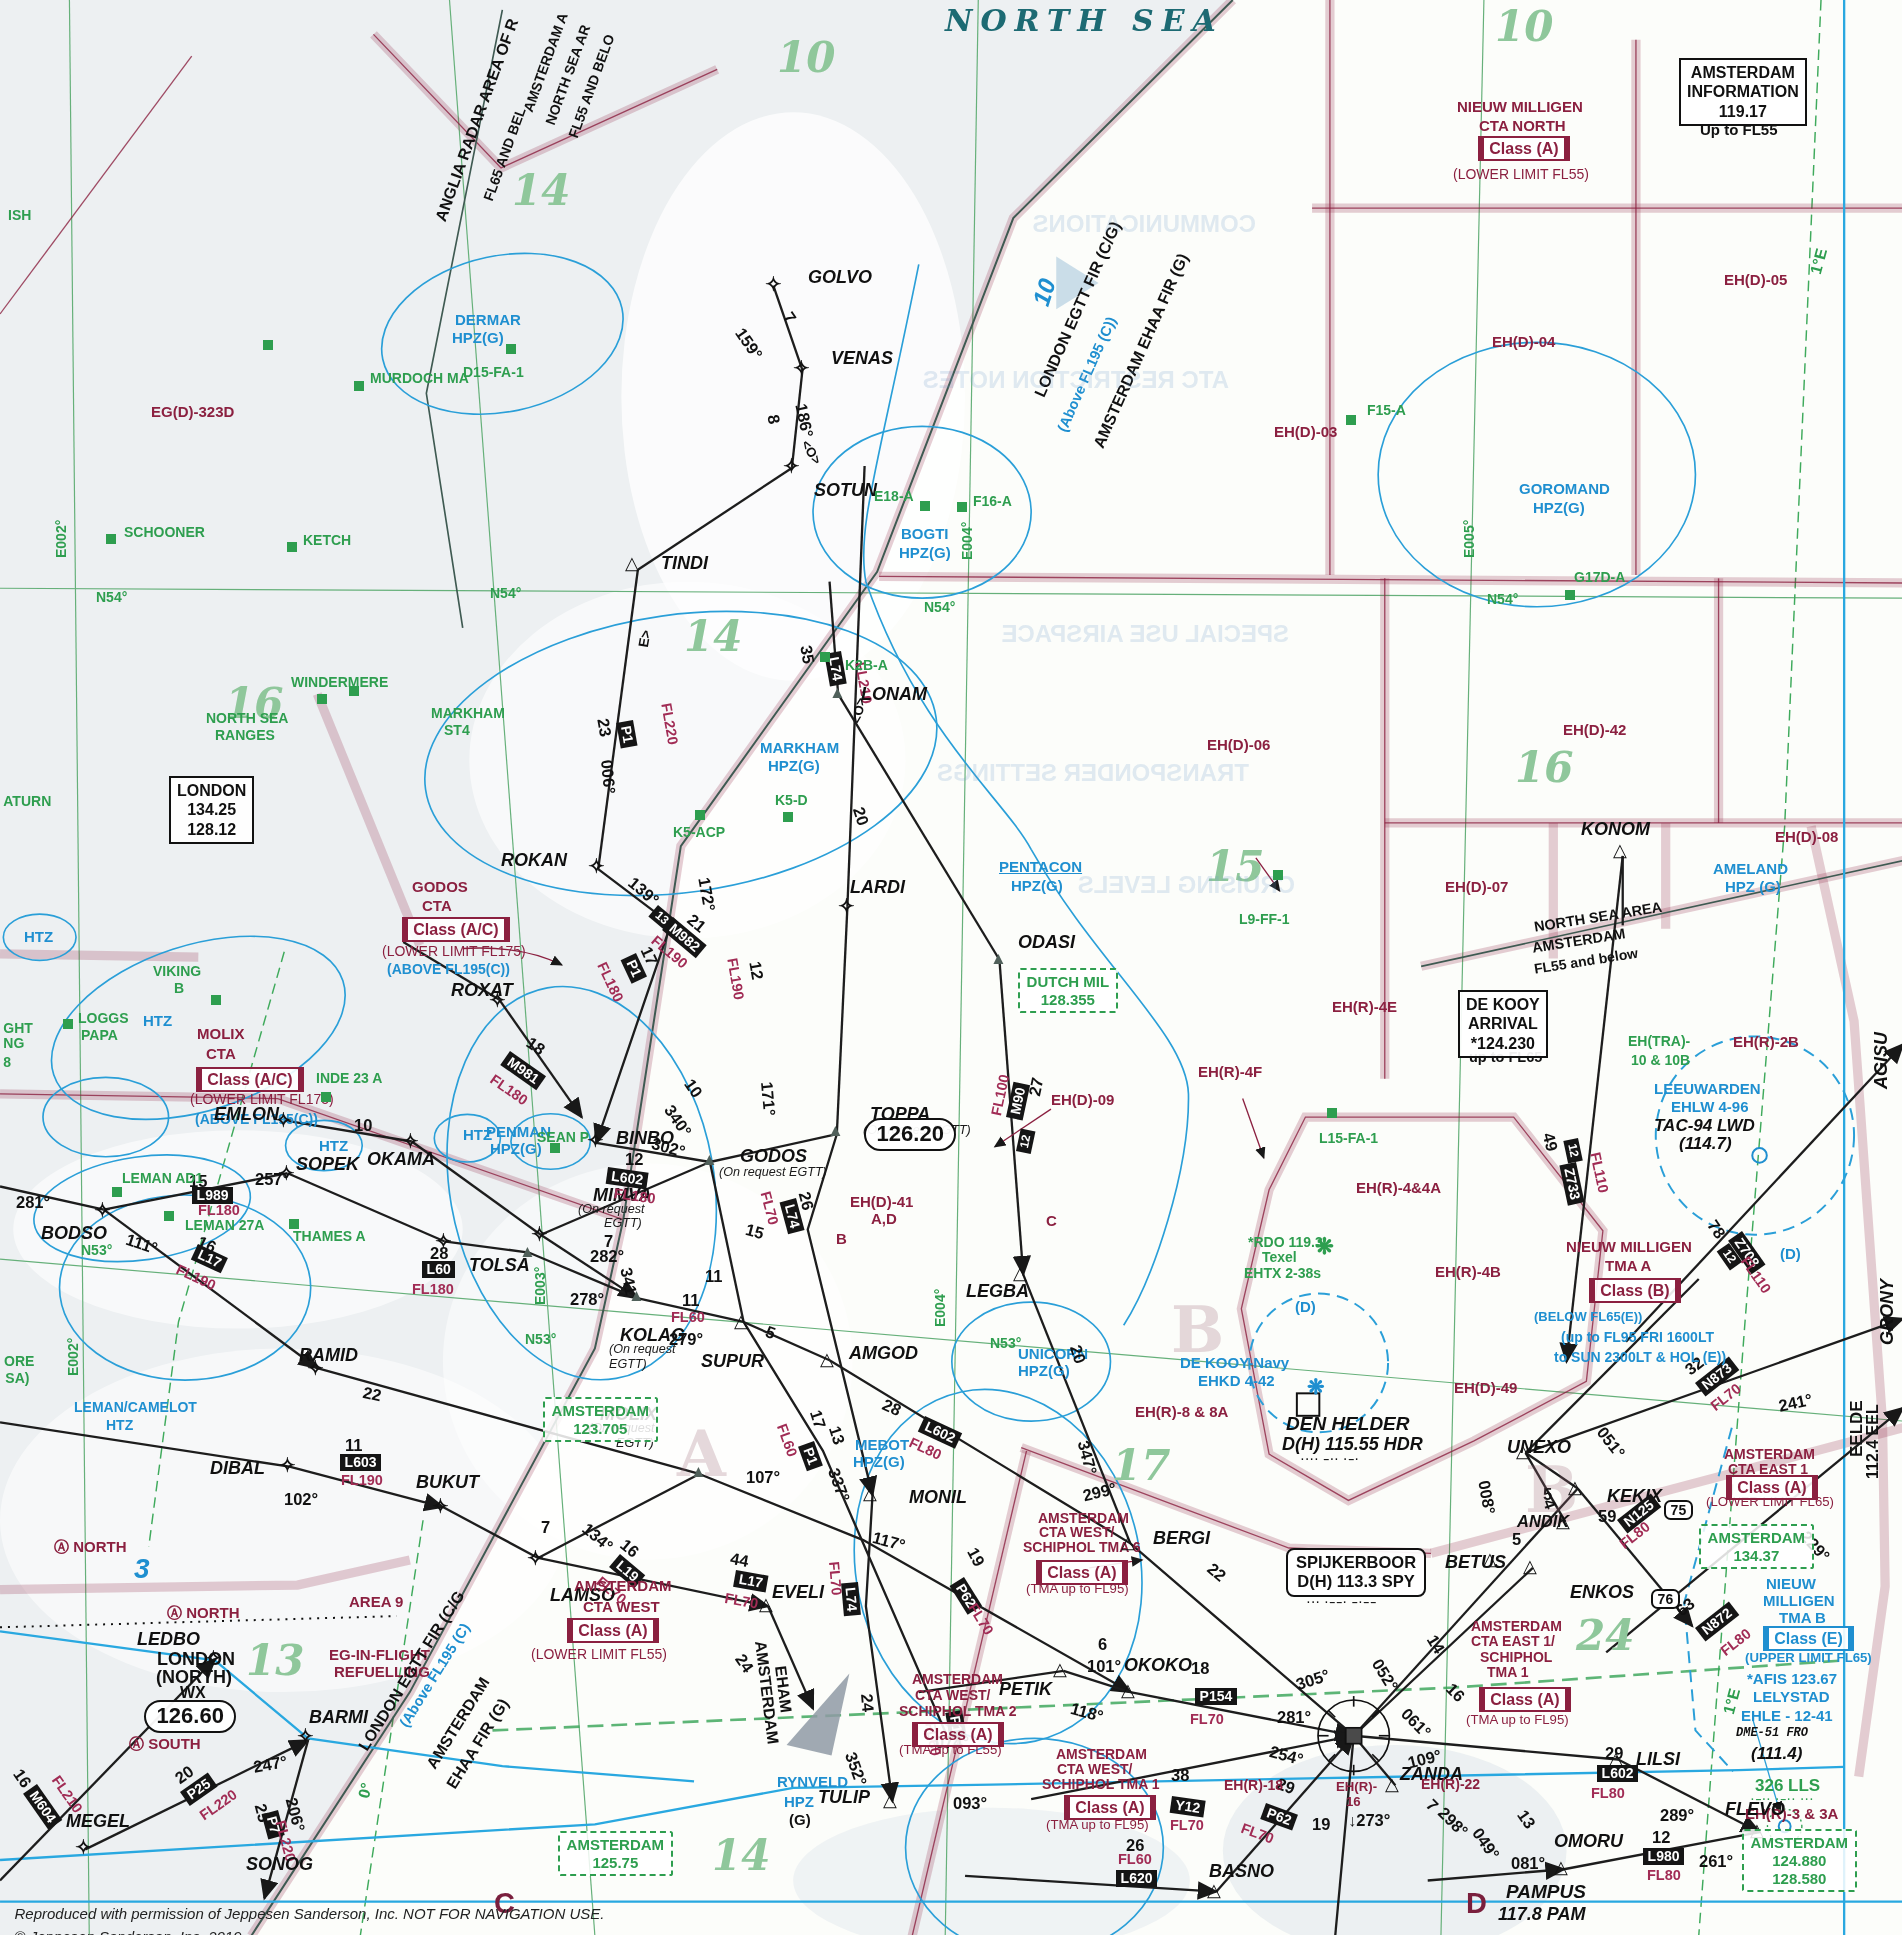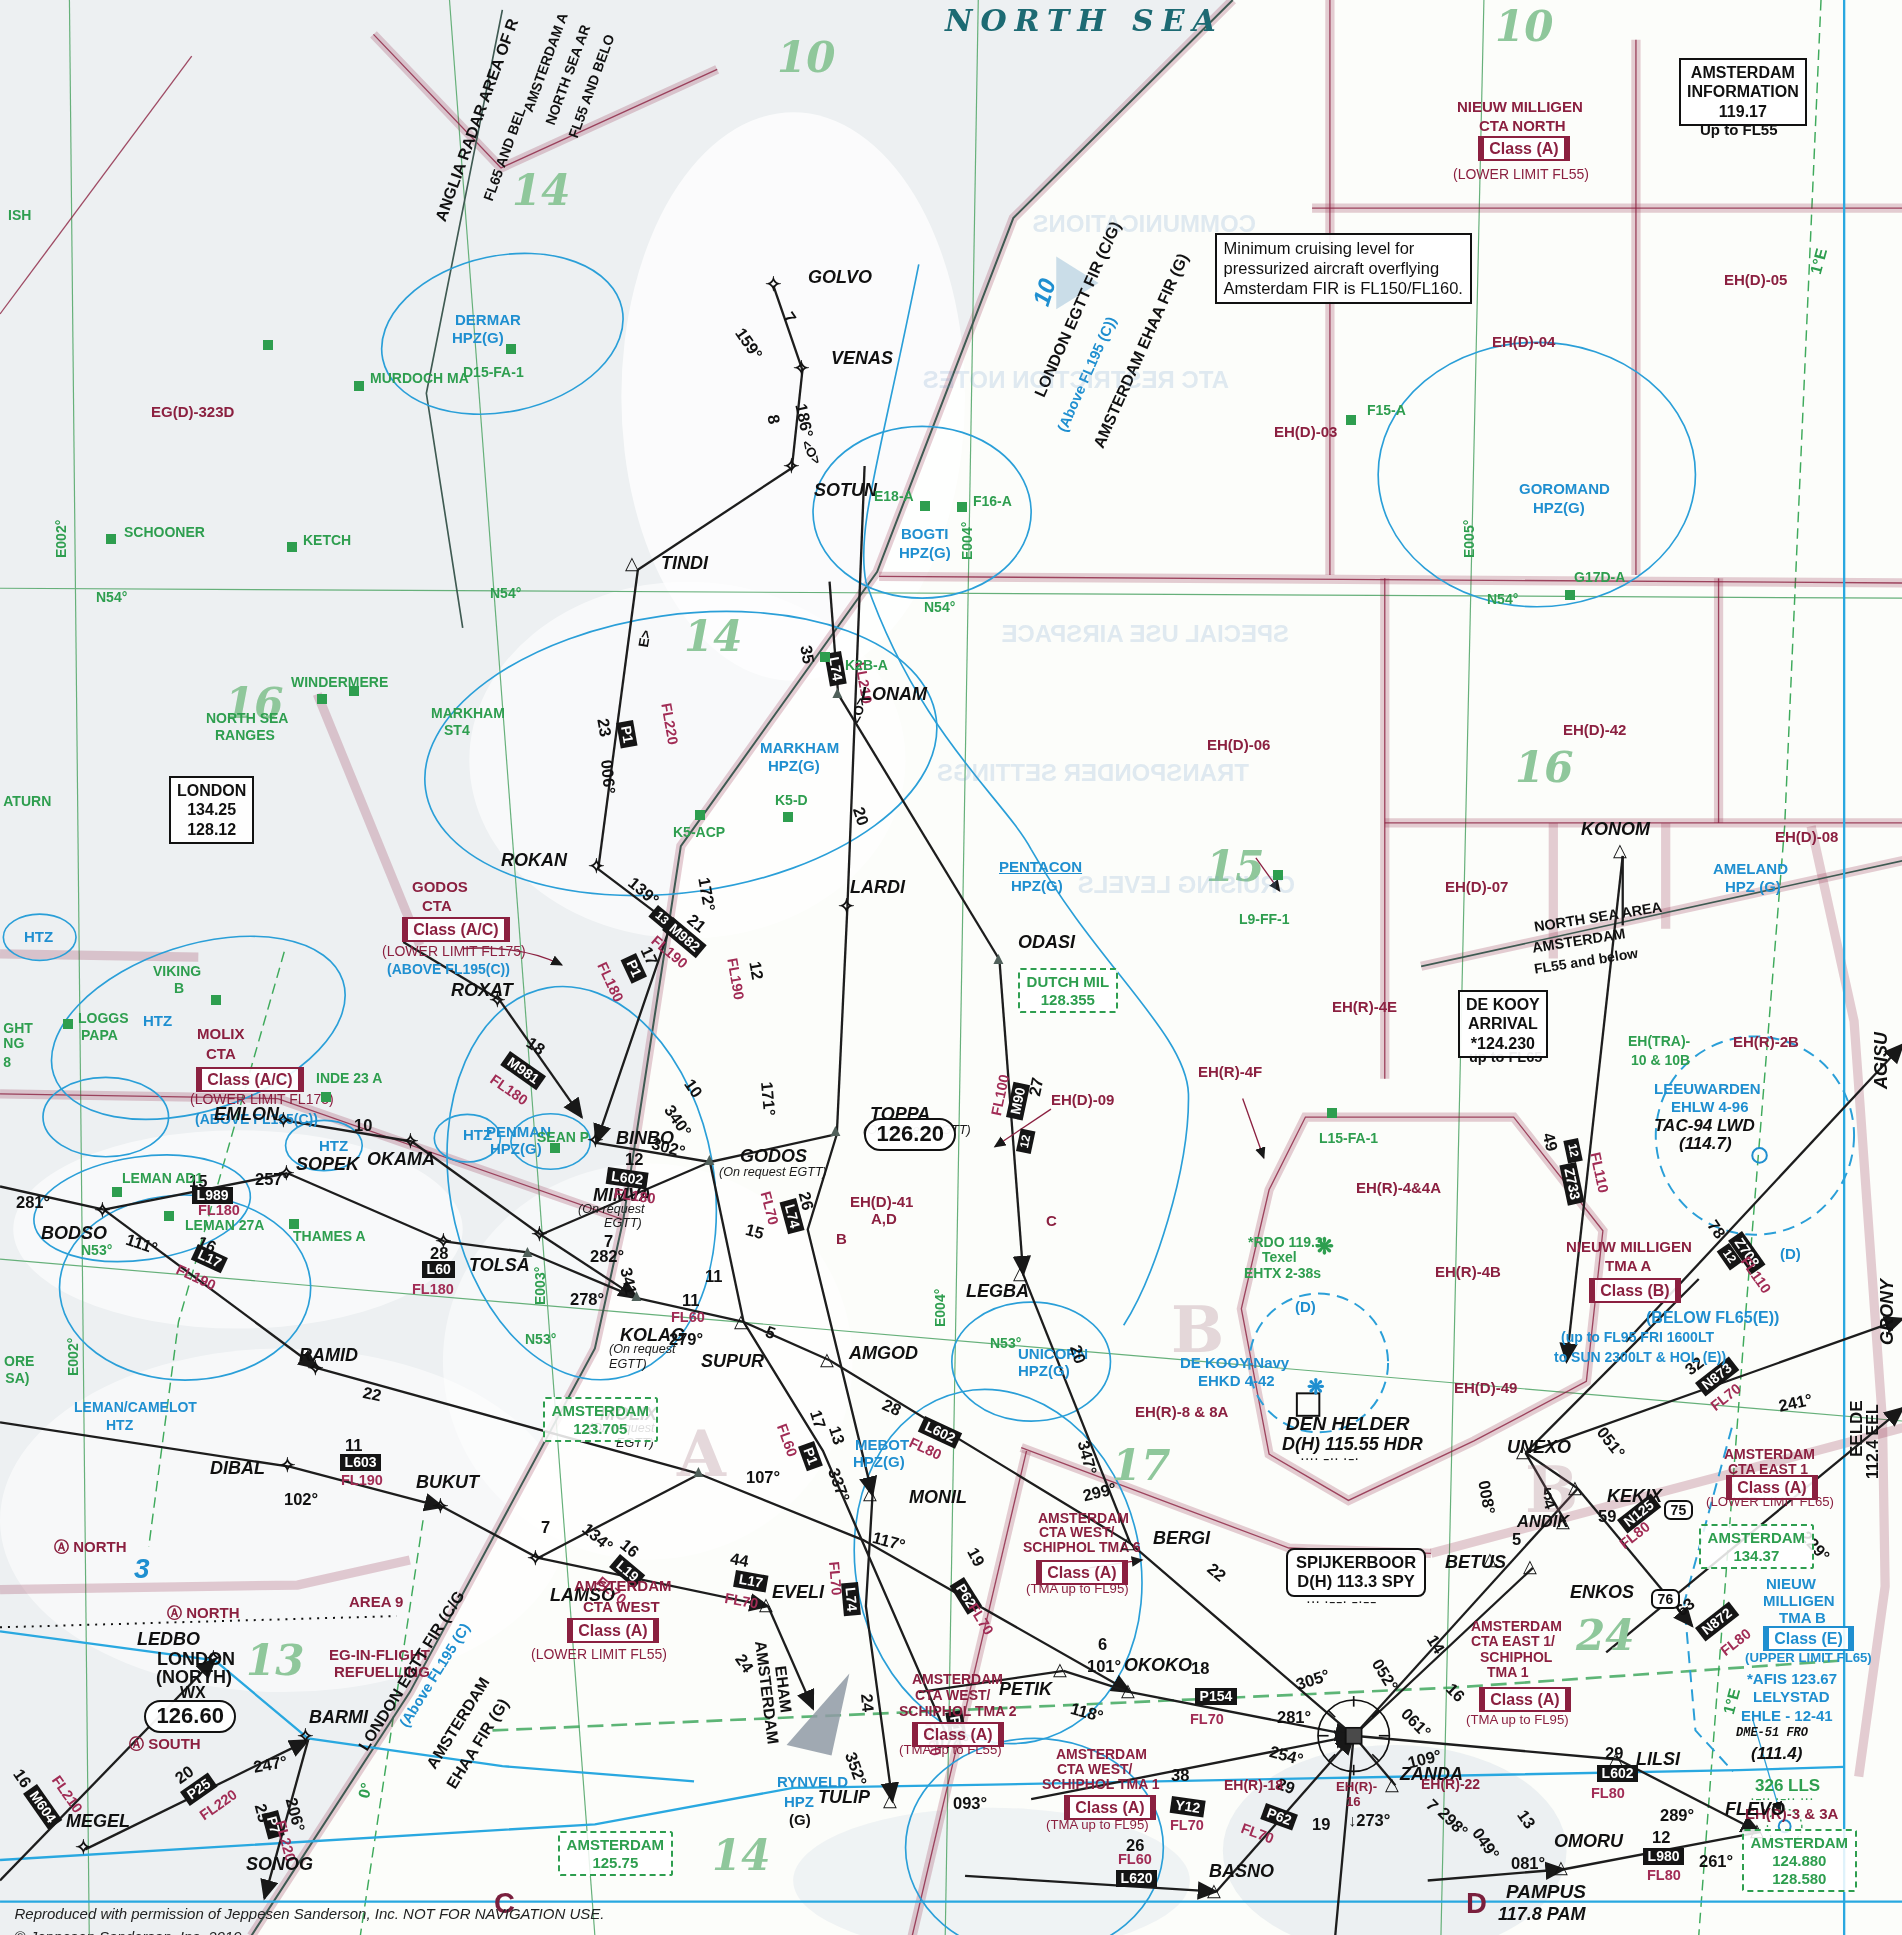--- a/index.html
+++ b/index.html
@@ -693,21 +693,21 @@
     <span class="lbl awy" style="left: 278px; top: 1810px; transform: rotate(75deg);">P7</span>
     <span class="lbl num" style="left: 299px; top: 1796px; transform: rotate(75deg);">206°</span>
     <span class="lbl fl" style="left: 287px; top: 1819px; transform: rotate(75deg);">FL220</span>
     <span class="lbl wpt" style="left: 246px; top: 1855px;">SONOG</span>
     <span class="lbl num" style="left: 356px; top: 1745px; transform: rotate(-58deg); font-size: 16px;">LONDON EGTT FIR (C/G</span>
     <span class="lbl blu" style="left: 397px; top: 1722px; transform: rotate(-58deg); font-size: 14.5px;">(Above FL195 (C)</span>
     <span class="lbl num" style="left: 424px; top: 1763px; transform: rotate(-58deg); font-size: 16px;">AMSTERDAM</span>
     <span class="lbl num" style="left: 444px; top: 1783px; transform: rotate(-58deg); font-size: 16px;">EHAA FIR (G)</span>
     <span class="lbl mrn" style="left: 1566px; top: 1239px;">NIEUW MILLIGEN</span>
     <span class="lbl mrn" style="left: 1605px; top: 1258px;">TMA A</span>
-    <span class="lbl blu" style="left: 1646px; top: 1310px; font-size: 16px;">(BELOW FL65(E))</span>
+    <span class="lbl blu" style="left: 1534px; top: 1310px; font-size: 13px;">(BELOW FL65(E))</span>
     <span class="lbl blu" style="left: 1561px; top: 1330px; font-size: 14px;">(up to FL95 FRI 1600LT</span>
     <span class="lbl blu" style="left: 1554px; top: 1350px; font-size: 14px;">to SUN 2300LT &amp; HOL (E))</span>
     <span class="lbl num" style="left: 1469px; top: 1050px; font-size: 14.5px;">up to FL65</span>
     <span class="lbl mrn" style="left: 1435px; top: 1264px;">EH(R)-4B</span>
     <span class="lbl morse" style="left: 1307px; top: 1598px;">··· ·––· –·––</span>
     <span class="lbl ghost" style="left: 677px; top: 1421px;">A</span>
     <span class="lbl ghost" style="left: 1171px; top: 1297px;">B</span>
     <span class="lbl ghost" style="left: 1525px; top: 1457px;">B</span>
     <span class="lbl bleed" style="left: 1256px; top: 211px; transform: scaleX(-1);">COMMUNICATIONS</span>
     <span class="lbl bleed" style="left: 1229px; top: 367px; transform: scaleX(-1);">ATC RESTRICTION NOTES</span>
@@ -783,25 +783,20 @@
     <div class="lbl sq" style="left: 550px; top: 1143px;"></div>
     <div class="lbl sq" style="left: 112px; top: 1187px;"></div>
     <div class="lbl sq" style="left: 164px; top: 1211px;"></div>
     <div class="lbl sq" style="left: 289px; top: 1219px;"></div>
     <div class="lbl sq" style="left: 263px; top: 340px;"></div>
     <div class="bx bx-black" style="left: 1679px; top: 58px;">
       <span>AMSTERDAM</span>
       <span>INFORMATION</span>
       <span>119.17</span>
     </div>
-    <div class="bx bx-note" style="left: 1215px; top: 233px;">
-      <span>Minimum cruising level for</span>
-      <span>pressurized aircraft overflying</span>
-      <span>Amsterdam FIR is FL150/FL160.</span>
-    </div>
     <div class="bx bx-black" style="left: 169px; top: 776px;">
       <span>LONDON</span>
       <span>134.25</span>
       <span>128.12</span>
     </div>
     <div class="bx bx-oval" style="left: 144px; top: 1700px;">
       <span>126.60</span>
     </div>
     <div class="bx bx-oval" style="left: 864px; top: 1118px;">
       <span>126.20</span>

